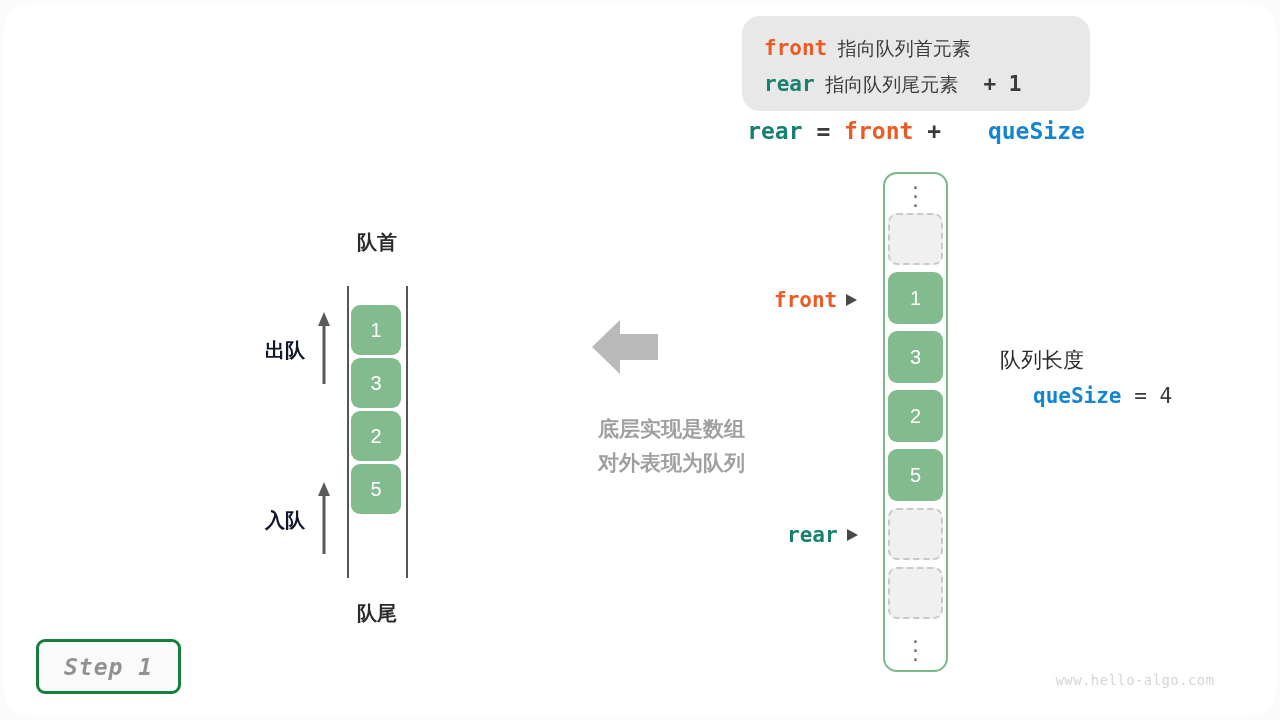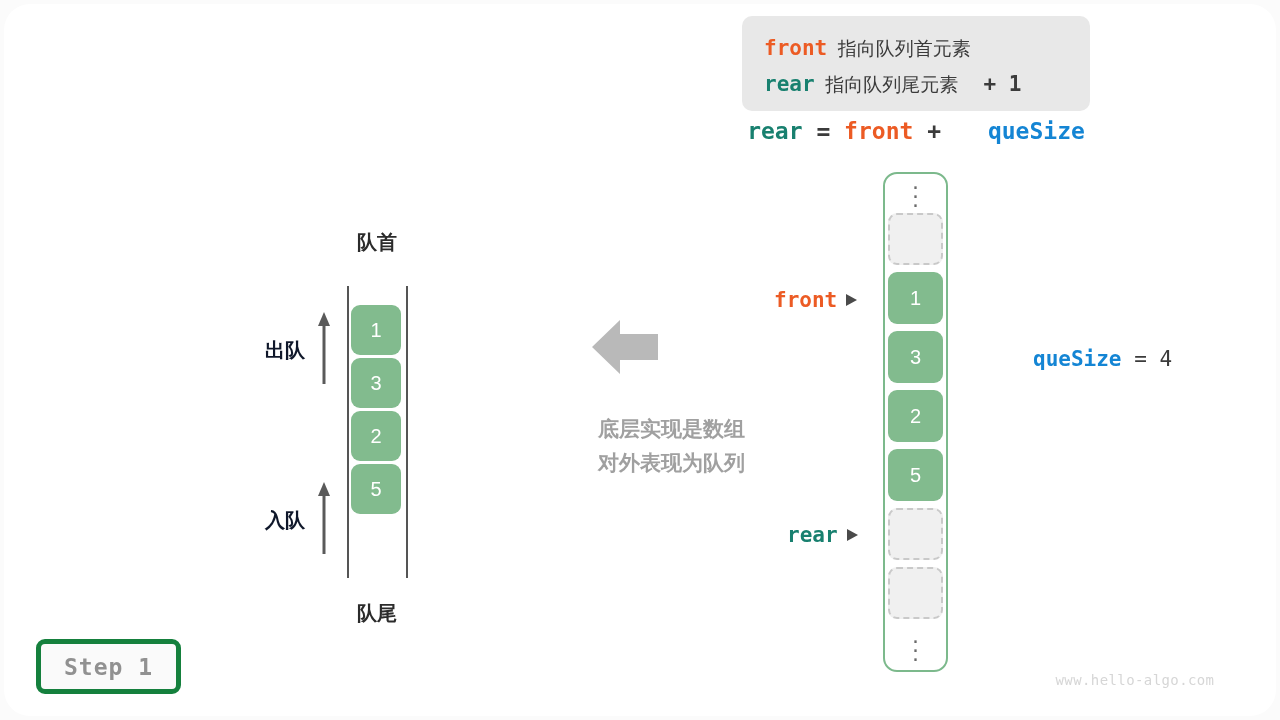--- a/index.html
+++ b/index.html
@@ -43,21 +43,21 @@
   }
 
   
   .callout {
     position: absolute;
     left: 742px;
     top: 16px;
     width: 348px;
     height: 95px;
     background: #e8e8e8;
-    border-radius: 10px;
+    border-radius: 18px;
     box-sizing: border-box;
     padding: 14px 0 0 22px;
   }
   .callout-line {
     white-space: nowrap;
     line-height: 36px;
     height: 36px;
     font-size: 21px;
   }
   .kw-front { color: #ec5b24; font-family: "DejaVu Sans Mono","Liberation Mono",monospace; font-weight: bold; }
@@ -236,28 +236,29 @@
 
   
   #step-badge {
     position: absolute;
     left: 36px;
     top: 639px;
     width: 145px;
     height: 55px;
     box-sizing: border-box;
     background: #fafafa;
-    border: 5px solid #15803d;
+    border: 3px solid #15803d;
     border-radius: 9px;
     display: flex;
     align-items: center;
     justify-content: center;
     color: #919191;
     font-size: 23px;
     letter-spacing: 1px;
+    font-style: italic;
   }
 
   
   #watermark {
     position: absolute;
     left: 1035px;
     top: 672px;
     width: 200px;
     text-align: center;
     font-size: 14px;
@@ -338,20 +339,21 @@
   <div class="a-cell empty" style="top:567px;"></div>
 
   <div class="ptr" id="ptr-front">
     <span class="ptr-text mono">front</span><span class="ptr-marker"></span>
   </div>
   <div class="ptr" id="ptr-rear">
     <span class="ptr-text mono">rear</span><span class="ptr-marker"></span>
   </div>
 
   <div id="quesize-block">
+    <div id="quesize-caption">队列长度</div>
     <div>
       <span class="kw-size">queSize</span><span class="kw-plain" style="font-weight:normal;">&nbsp;</span><span class="kw-plain" style="font-weight:normal;">=</span><span class="kw-plain" style="font-weight:normal;">&nbsp;</span><span class="kw-plain" style="font-weight:normal;">4</span>
     </div>
   </div>
 
   <div id="step-badge" class="mono">Step 1</div>
 
   <div id="watermark">www.hello-algo.com</div>
 </div>
 

